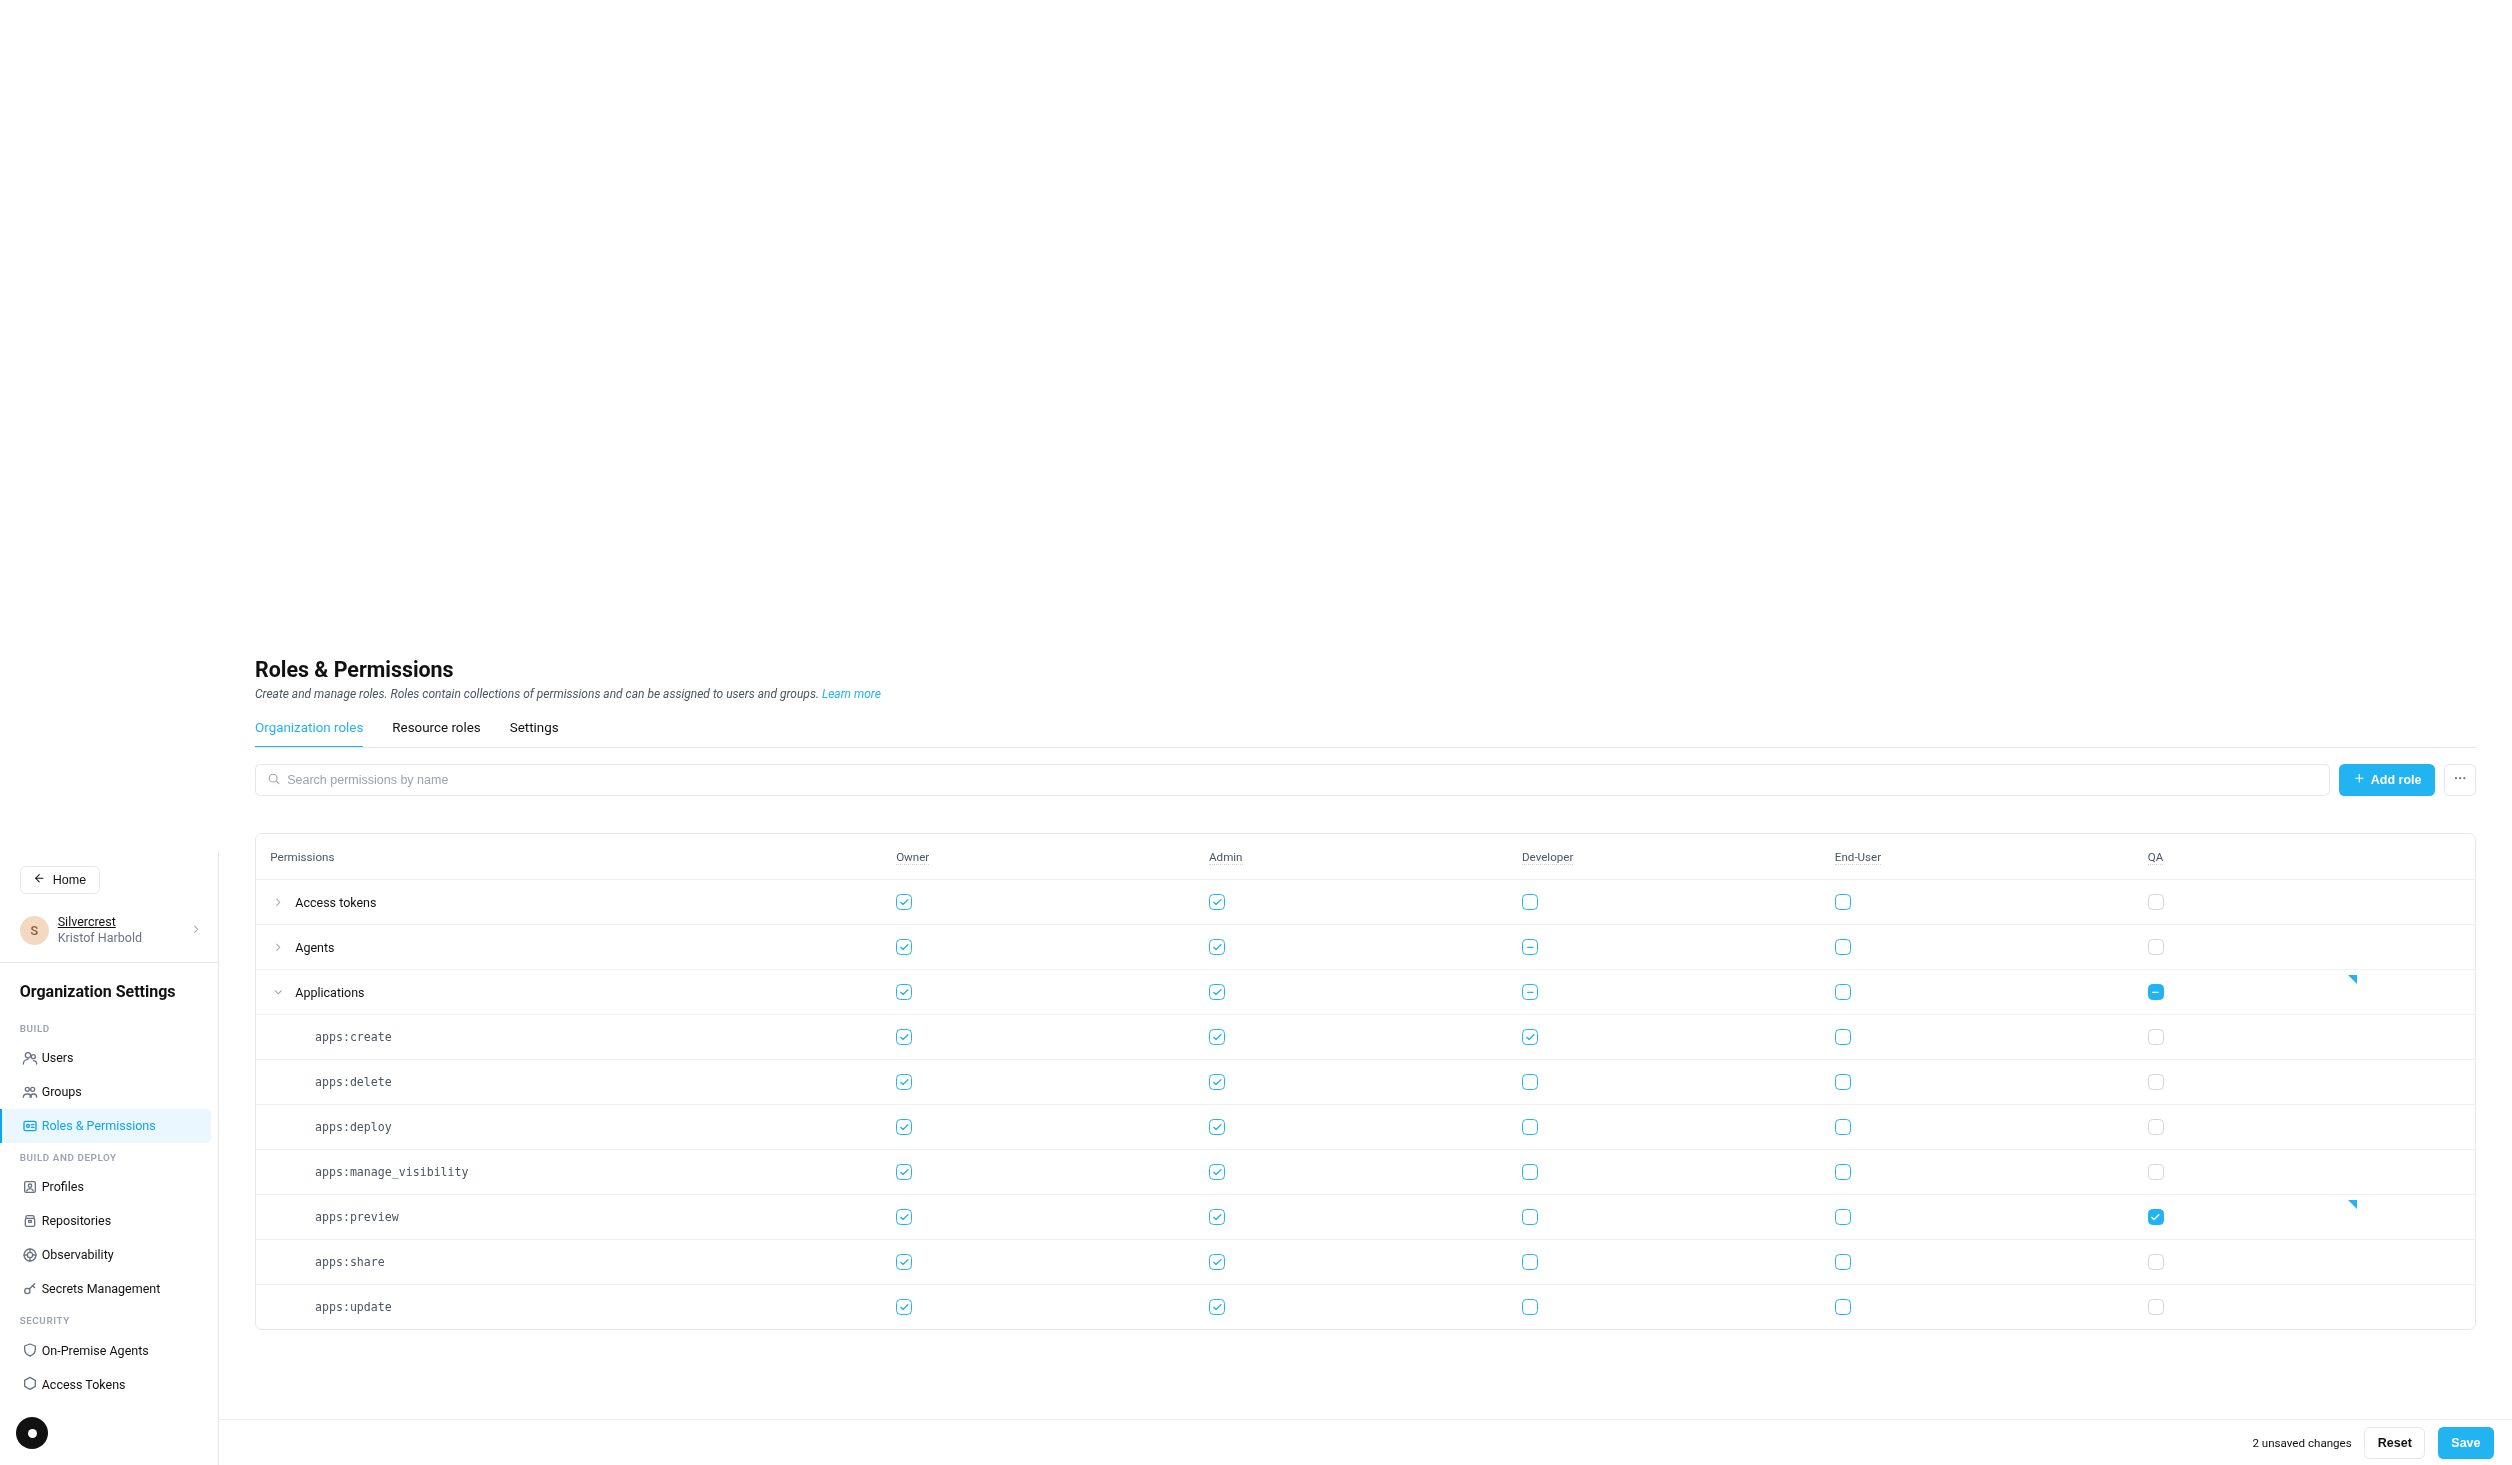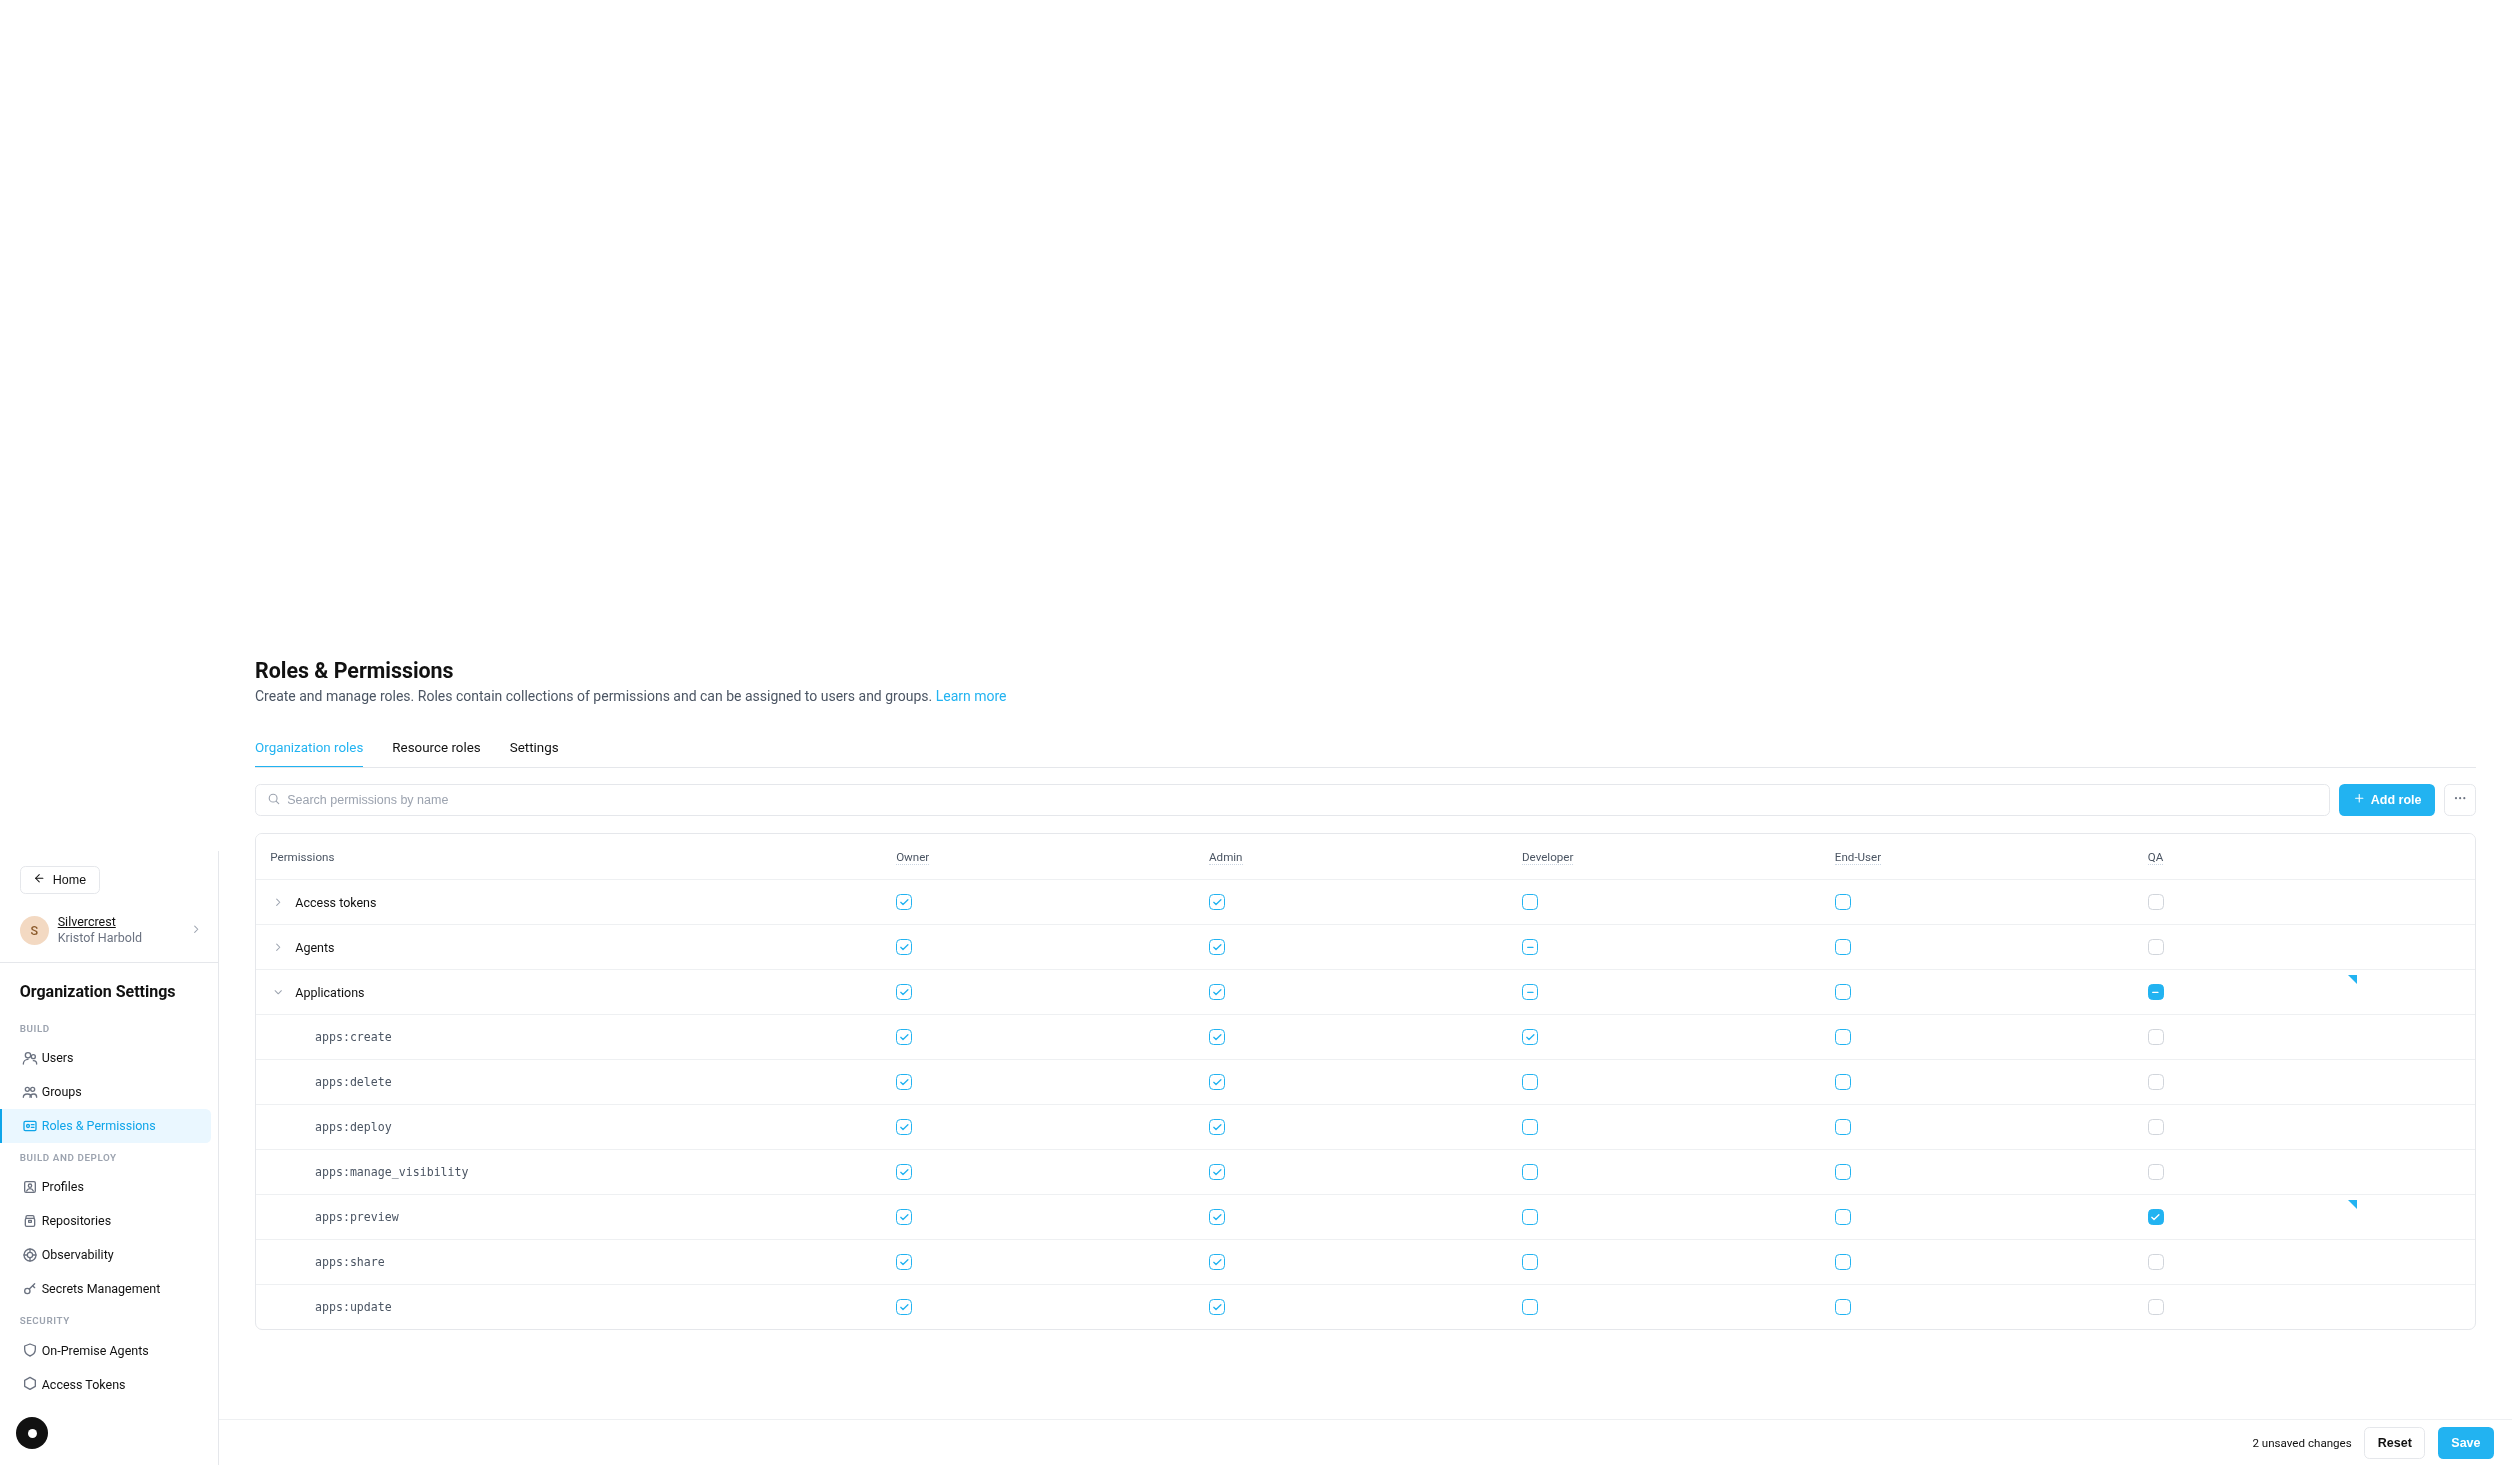--- a/index.html
+++ b/index.html
@@ -22,26 +22,26 @@
   .nav-item .nav-icon { width: 16px; height: 16px; color: #6b7280; display:flex; align-items:center; justify-content:center; }
   .nav-item.active { background: #eaf7ff; color: #0ea5e9; border-left-color: #0ea5e9; }
   .nav-item.active .nav-icon { color: #0ea5e9; }
   .sidebar-bottom { margin-top: auto; padding: 16px; }
   .fab { width: 32px; height: 32px; border-radius: 50%; background: #111; display:flex; align-items:center; justify-content:center; }
   .fab-dot { width: 9px; height: 9px; border-radius: 50%; background: #fff; }
   
   .main { flex: 1; display: flex; flex-direction: column; min-width:0; }
   .content { flex: 1; overflow: auto; padding: 27px 36px 89px 36px; }
   .page-title { font-size: 21.4px; font-weight: 700; margin-bottom: 5.4px; }
-  .page-sub { font-size: 14px; color: #4b5563; margin-bottom: 36px; }
+  .page-sub { font-size: 12px; color: #4b5563; margin-bottom: 19px; font-style: italic; }
   .page-sub a { color: #22b3f1; text-decoration: none; }
   .tabs { display: flex; gap: 29px; border-bottom: 0.9px solid #e5e7eb; margin-bottom: 16px; }
   .tab { padding: 0 0 10.7px 0; font-size: 13.4px; color: #111; cursor: pointer; border-bottom: 1.8px solid transparent; }
   .tab.active { color: #22b3f1; border-bottom-color: #22b3f1; }
-  .toolbar { display: flex; gap: 9px; margin-bottom: 17px; }
+  .toolbar { display: flex; gap: 9px; margin-bottom: 37px; }
   .search-wrap { flex: 1; display: flex; align-items: center; gap: 7.1px; border: 0.9px solid #e5e7eb; border-radius: 5.4px; padding: 0 10.7px; height: 32px; color: #9ca3af; }
   .search-wrap input { border: none; outline: none; flex: 1; font-size: 12.5px; color: #111; background: transparent; }
   .search-wrap input::placeholder { color: #9ca3af; }
   .btn { display: inline-flex; align-items: center; gap: 5.4px; border-radius: 5.4px; height: 32px; padding: 0 12.5px; font-size: 12.5px; cursor: pointer; border: 0.9px solid transparent; font-weight: bold; }
   .btn-primary { background: #22b3f1; color: #fff; }
   .btn-icon { width: 32px; padding: 0; justify-content: center; border: 0.9px solid #e5e7eb; background: #fff; color: #6b7280; }
   
   .perm-table { border: 0.9px solid #e5e7eb; border-radius: 7.1px; overflow: hidden; }
   .row { display: grid; grid-template-columns: 2fr 1fr 1fr 1fr 1fr 1fr; align-items: center; border-top: 0.9px solid #eef0f2; min-height: 45px; padding: 0 14.3px; position: relative; }
   .row.header { border-top: none; background: #fff; font-size: 11.6px; color: #4b5563; }

